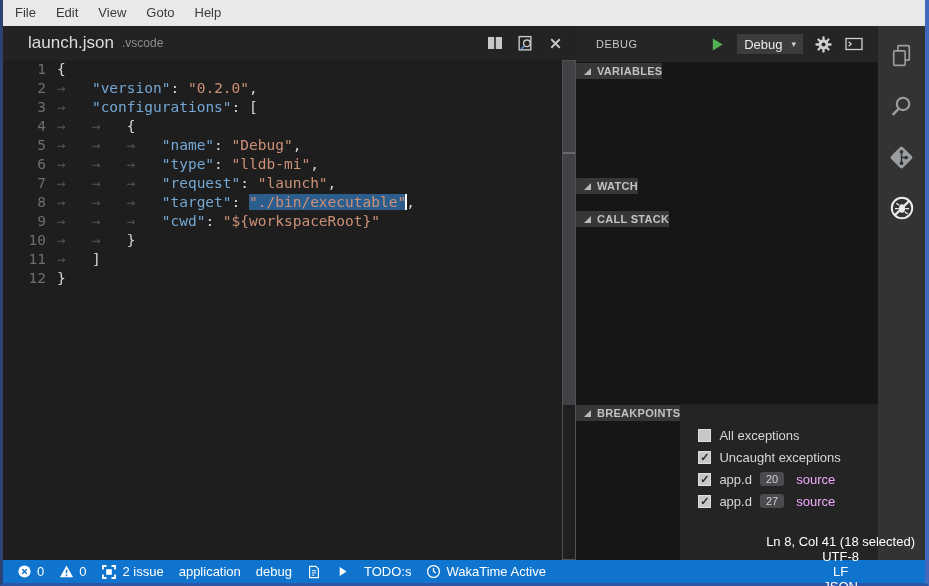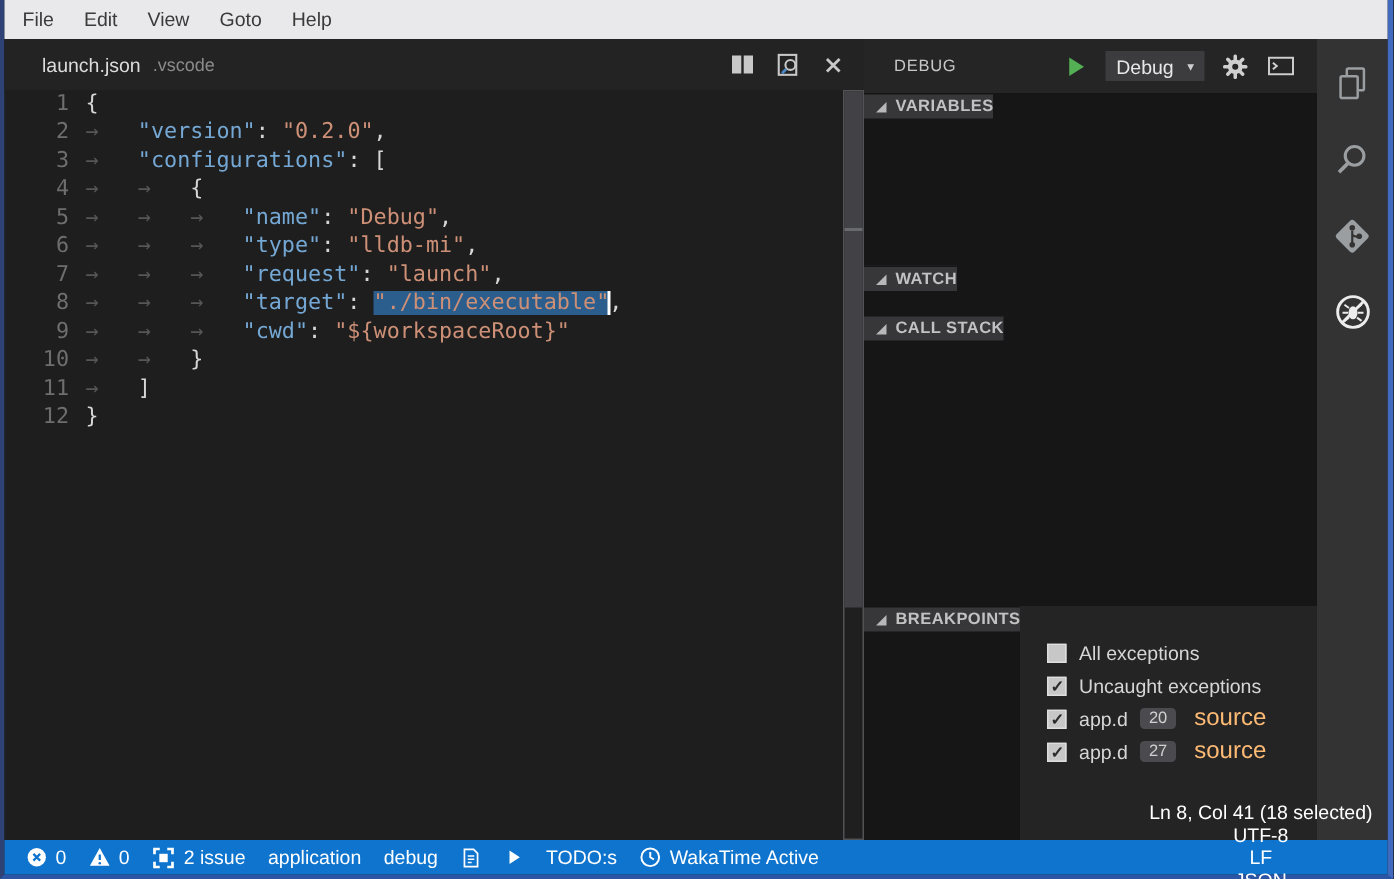--- a/index.html
+++ b/index.html
@@ -12,21 +12,21 @@
   
   .menubar { height:26px; flex:none; background:#e9e9eb; display:flex; align-items:flex-start; padding-left:2px; }
   .menu-item { padding:0 10px; font-size:13px; color:#3a3a3a; line-height:26px; cursor:default; }
 
   
   .main { flex:1; display:flex; min-height:0; }
 
   
   .editor { width:573px; flex:none; display:flex; flex-direction:column; background:#1e1e1e; position:relative; }
   .editor-titlebar { height:34px; flex:none; display:flex; align-items:center; background:#232324; }
-  .tab-filename { margin-left:25px; font-size:13px; color:#dcdcdc; }
+  .tab-filename { margin-left:25px; font-size:17px; color:#dcdcdc; }
   .tab-folder   { margin-left:8px; font-size:12px; color:#8b8b8b; }
   .editor-actions { margin-left:auto; display:flex; align-items:center; gap:8px; padding-right:10px; }
   .action-btn { width:22px; height:22px; display:flex; align-items:center; justify-content:center; color:#c8c8c8; }
 
   .code-area { flex:1; position:relative; font-family:"DejaVu Sans Mono", monospace;
                font-size:14.5px; line-height:19px; overflow:hidden; }
   .code-line { display:flex; height:19px; }
   .line-num { width:43px; flex:none; text-align:right; color:#6e6e6e; }
   .line-content { margin-left:11px; white-space:pre; }
   .tab-arrow { display:inline-block; width:4ch; color:#565656; }
@@ -63,21 +63,21 @@
   #sec-callstack .section-body { height:189px; }
   #sec-breakpoints { flex:1; }
   #sec-breakpoints .section-body { flex:1; padding-top:20px; }
 
   .bp-row { height:22px; display:flex; align-items:center; padding-left:18px; }
   .bp-check { width:13px; height:13px; flex:none; background:#c7c7c7; margin-right:8px;
               display:flex; align-items:center; justify-content:center;
               font-size:11px; font-weight:bold; color:#2b2b2b; box-shadow:inset 0 0 0 1px #dedede; }
   .bp-label { font-size:13px; color:#d6d6d6; }
   .bp-badge { font-size:11px; color:#d0d0d0; background:#4b4b4f; border-radius:3px; padding:1px 6px; margin-left:8px; }
-  .bp-suffix { font-size:16px; color:#fdba74; margin-left:12px; }
+  .bp-suffix { font-size:13px; color:#f0abfc; margin-left:12px; }
 
   
   .activity-bar { width:47px; flex:none; background:#333333; display:flex; flex-direction:column;
                   align-items:center; padding-top:12px; gap:17px; }
   .activity-icon { width:34px; height:34px; color:#9b9ea0; display:flex; align-items:center; justify-content:center; }
   .activity-icon.active { color:#ececec; }
 
   
   .statusbar { height:23px; flex:none; background:#0e74ce; display:flex; align-items:center;
                color:#ffffff; font-size:13px; padding:0 10px 0 14px; }

